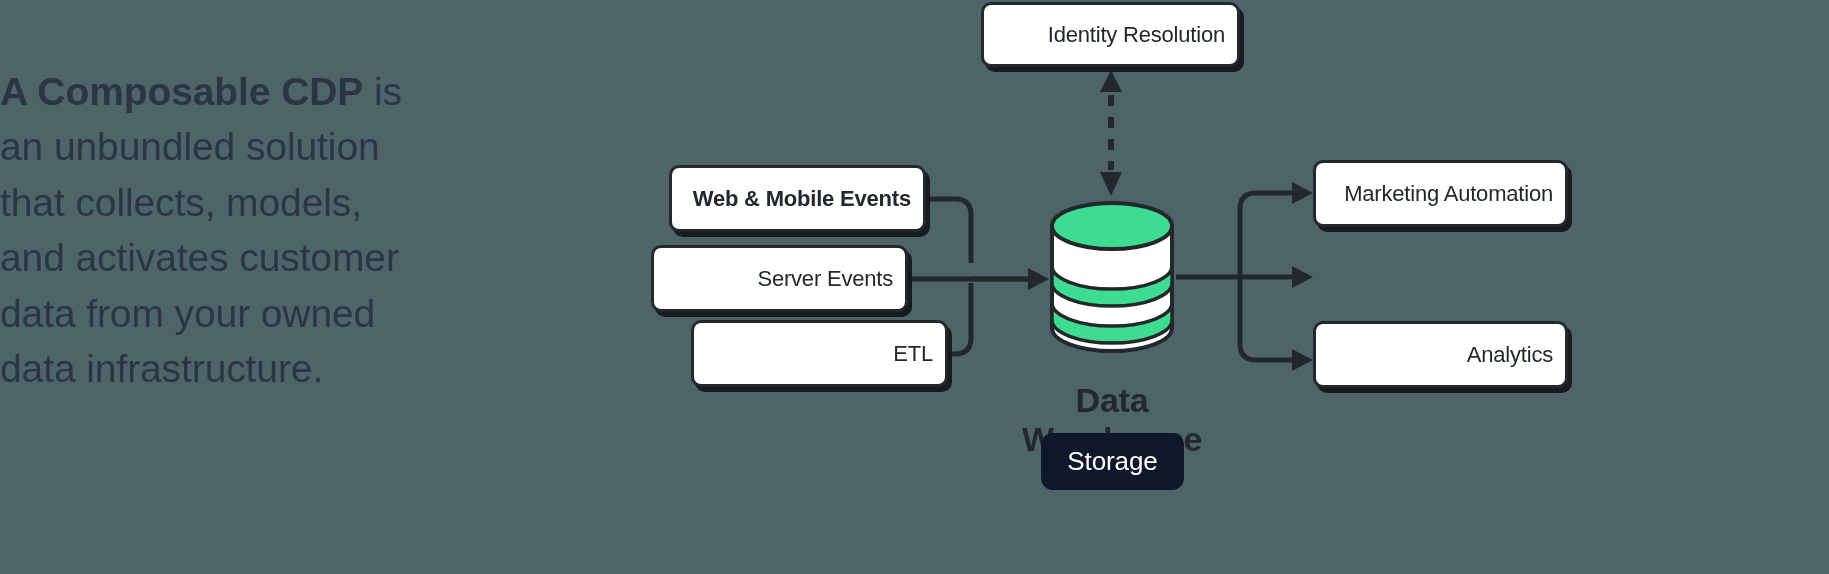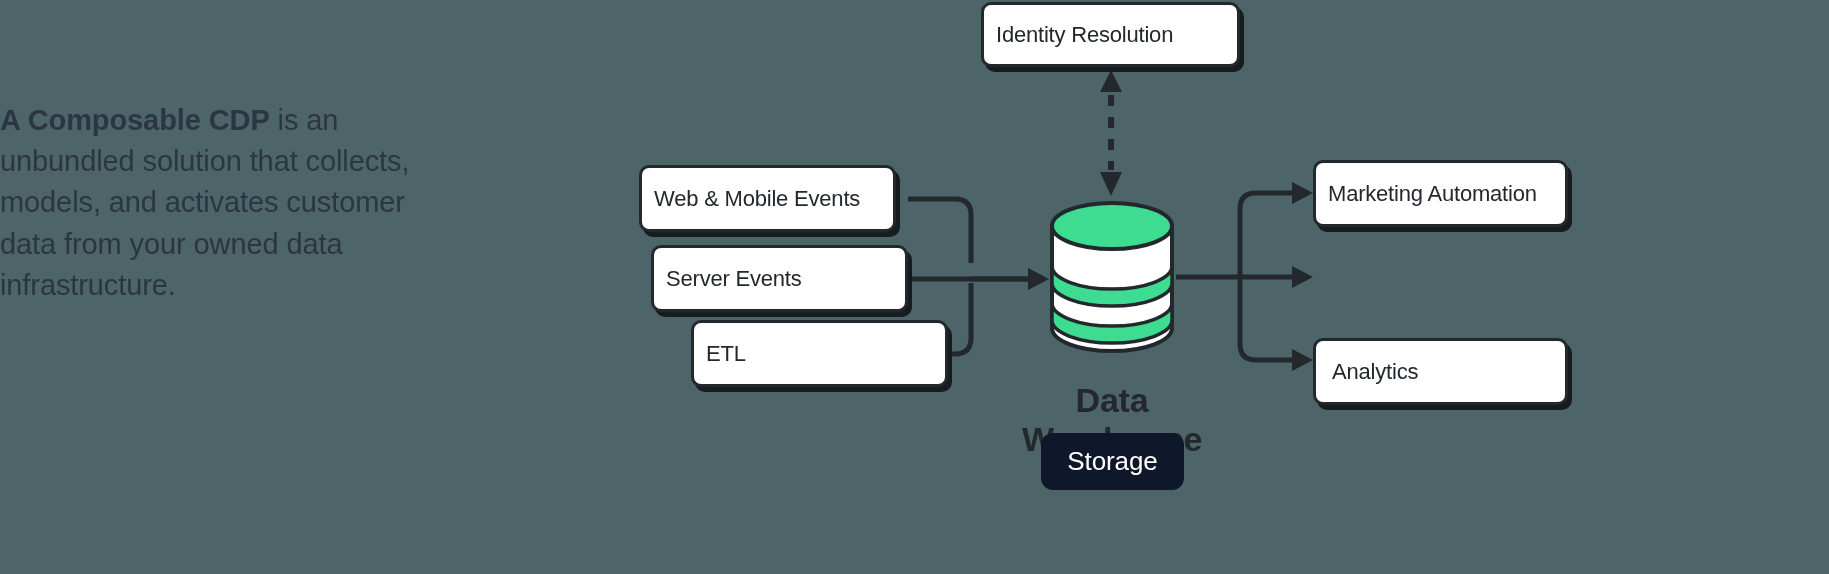--- a/index.html
+++ b/index.html
@@ -32,57 +32,57 @@
 
   .headline {
     font-size: 44px;
     font-weight: 700;
     line-height: 1.32;
     color: #2b3640;
     letter-spacing: -0.4px;
   }
 
   .body-copy {
-    margin-top: 52px;
-    font-size: 29px;
+    margin-top: 16px;
+    font-size: 39px;
     line-height: 1.42;
     color: #2b3640;
     letter-spacing: -0.1px;
   }
   .body-copy b { font-weight: 700; }
 
   
   .node {
     position: absolute;
     background: #ffffff;
     border: 3px solid #23282d;
     border-radius: 10px;
     box-shadow: 4px 5px 0 rgba(20,24,28,0.95);
     display: flex;
     align-items: center;
-    justify-content: flex-start;
+    justify-content: flex-end;
     color: #23282d;
     font-size: 22px;
     letter-spacing: -0.2px;
     text-align: center;
     padding: 0 12px;
   }
 
   
-  .src-web  { left: 639px; top: 165px; width: 257px; height: 67px; }
+  .src-web  { left: 669px; top: 165px; width: 257px; height: 67px; font-weight: bold; }
   .src-srv  { left: 651px; top: 245px; width: 257px; height: 67px; }
   .src-etl  { left: 651px; top: 320px; width: 257px; height: 67px; margin-left: 40px; }
 
   
   .node-identity { left: 981px; top: 2px; width: 259px; height: 65px; }
 
   
   .dst-mkt  { left: 1313px; top: 160px; width: 255px; height: 67px; }
   .dst-adv  { left: 1313px; top: 243px; width: 255px; height: 67px; }
-  .dst-ana  { left: 1313px; top: 338px; width: 255px; height: 67px; padding-left: 16px; }
+  .dst-ana  { left: 1313px; top: 321px; width: 255px; height: 67px; padding-left: 16px; }
 
   
   .db-wrap {
     position: absolute;
     left: 1048px;
     top: 203px;
     width: 128px;
     height: 148px;
   }
   .db-wrap svg { display: block; overflow: visible; }

